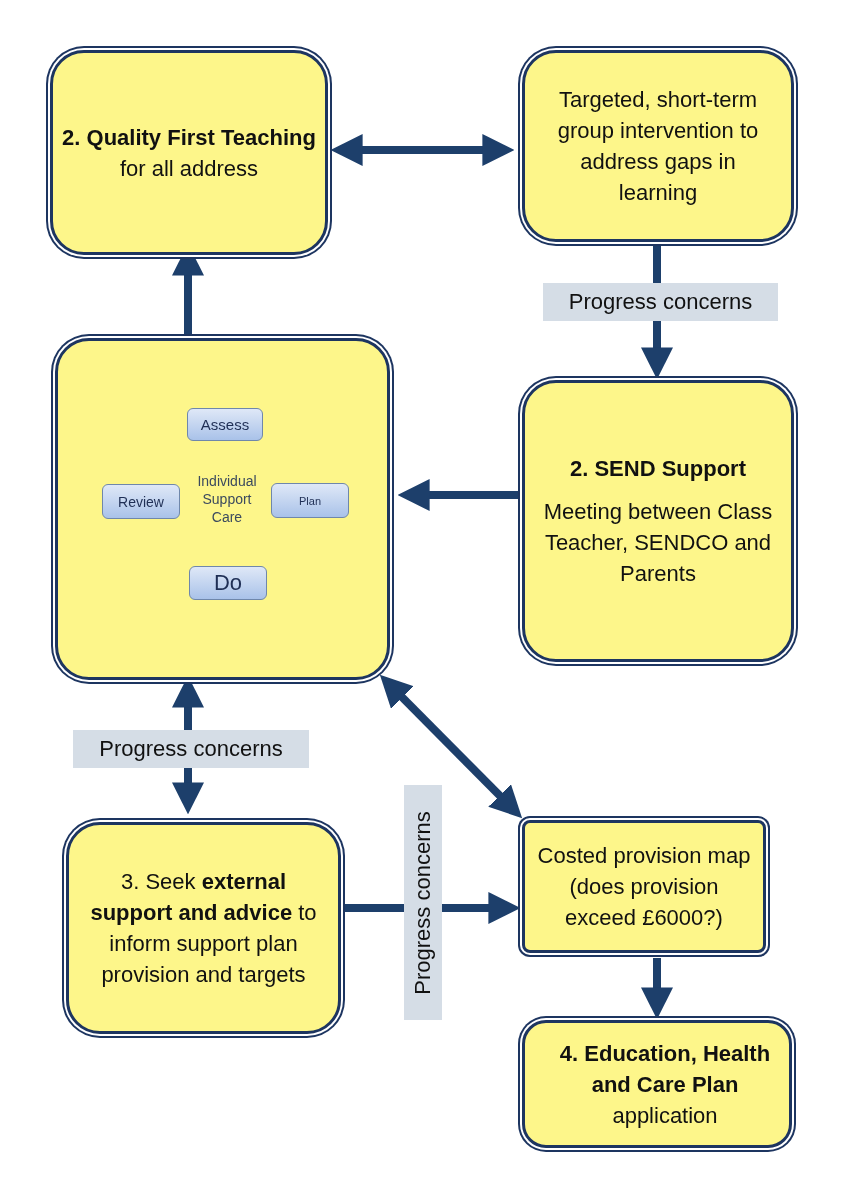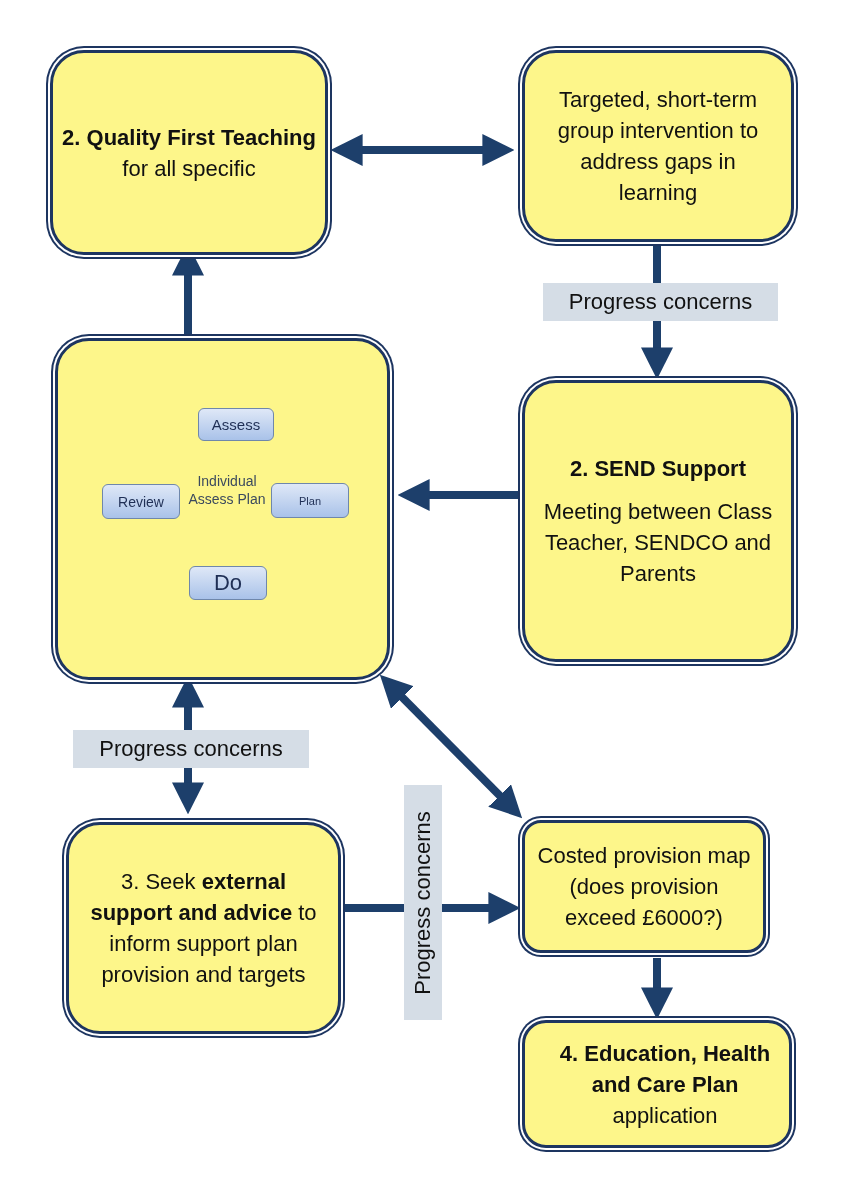--- a/index.html
+++ b/index.html
@@ -47,52 +47,52 @@
   </g>
   <g stroke="#2d4050" stroke-width="1.6" fill="none">
     <path d="M278,442 Q296,452 302,472" marker-end="url(#sm)"></path>
     <path d="M305,532 Q296,552 280,562" marker-end="url(#sm)"></path>
     <path d="M176,563 Q160,553 150,535" marker-end="url(#sm)"></path>
     <path d="M148,472 Q158,454 176,443" marker-end="url(#sm)"></path>
   </g>
 </svg>
 
 <div class="node" style="left:50px;top:50px;width:278px;height:205px;">
-  <div><b>2. Quality First Teaching</b><span> for all specific</span></div>
+  <div><b>2. Quality First Teaching</b><span> for all address</span></div>
 </div>
 
 <div class="node" style="left:522px;top:50px;width:272px;height:192px;padding:8px 14px;">
   <div>Targeted, short-term group intervention to address gaps in learning</div>
 </div>
 
 <div class="lbl" style="left:543px;top:283px;width:235px;height:38px;">Progress concerns</div>
 
 <div class="node" style="left:55px;top:338px;width:335px;height:342px;"></div>
 
-<div class="cyc" style="left:198px;top:408px;width:76px;height:33px;">Assess</div>
+<div class="cyc" style="left:187px;top:408px;width:76px;height:33px;">Assess</div>
 <div class="cyc" style="left:271px;top:483px;width:78px;height:35px;font-size:11px;">Plan</div>
 <div class="cyc" style="left:189px;top:566px;width:78px;height:34px;font-size:22px;">Do</div>
 <div class="cyc" style="left:102px;top:484px;width:78px;height:35px;font-size:14px;">Review</div>
-<div class="center-txt" style="left:188px;top:472px;width:78px;">Individual Assess Plan</div>
+<div class="center-txt" style="left:188px;top:472px;width:78px;">Individual Support Care</div>
 
 <div class="node" style="left:522px;top:380px;width:272px;height:282px;line-height:31px;">
   <div><b>2.  SEND Support</b></div>
   <div class="para">Meeting between Class Teacher, SENDCO and Parents</div>
 </div>
 
 <div class="lbl" style="left:73px;top:730px;width:236px;height:38px;">Progress concerns</div>
 
 <div class="node" style="left:55px;top:822px;width:275px;height:212px;margin-left:11px;">
   <div><span>3. Seek </span><b>external support and advice</b><span> to inform support plan provision and targets</span></div>
 </div>
 
 <div class="vlbl" style="left:404px;top:785px;width:38px;height:235px;">
   <span>Progress concerns</span>
 </div>
 
-<div class="node" style="left:522px;top:820px;width:244px;height:133px;border-radius:19px;padding:6px 12px;">
+<div class="node" style="left:522px;top:820px;width:244px;height:133px;border-radius:8px;padding:6px 12px;">
   <div>Costed provision map (does provision exceed £6000?)</div>
 </div>
 
 <div class="node" style="left:522px;top:1020px;width:270px;height:128px;border-radius:24px;padding-left:24px;">
   <div><b>4. Education, Health and Care Plan</b></div>
   <div>application</div>
 </div>
 
 </body></html>

